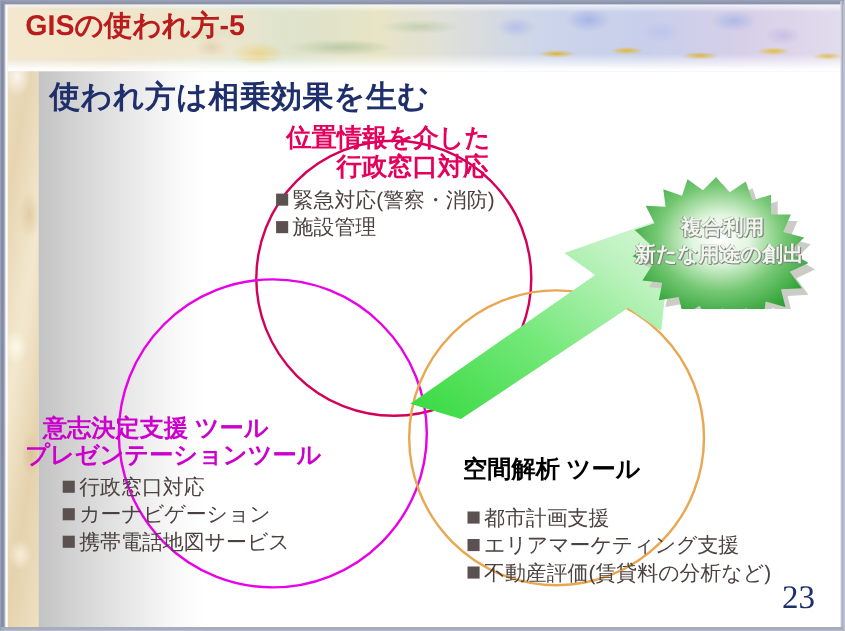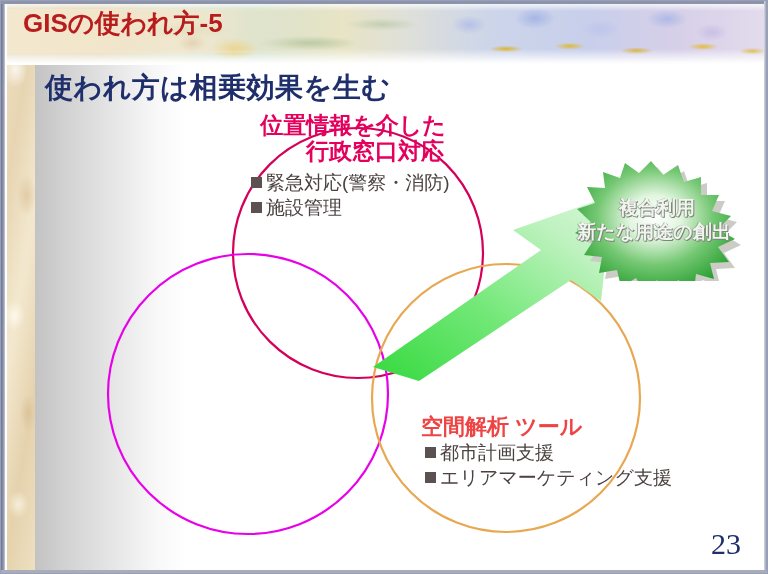--- a/index.html
+++ b/index.html
@@ -181,22 +181,22 @@
   #blk-db .blk-head { color: #e4005c; font-size: 23px; text-align: center; width: 240px; }
   #blk-db .ln2 { display: block; padding-left: 44px; }
   #blk-db .blk-bullets { margin-top: 5px; padding-left: 18px; }
   
   #blk-dec { left: 22px; top: 376px; }
   #blk-dec .blk-head { color: #cc00cc; font-size: 22px; }
   #blk-dec .hl1 { display: block; padding-left: 16px; }
   #blk-dec .blk-bullets { margin-top: 5px; padding-left: 34px; }
   
   #blk-sp { left: 420px; top: 414px; }
-  #blk-sp .blk-head { color: #ef4444; font-size: 22px; }
-  #blk-sp .blk-bullets { margin-top: 0; padding-left: 4px; }
+  #blk-sp .blk-head { color: #000000; font-size: 22px; }
+  #blk-sp .blk-bullets { margin-top: 19px; padding-left: 4px; }
   
   .arrow-svg {
     position: absolute; left: 0; top: 0;
     width: 768px; height: 574px;
     z-index: 4;
   }
   .burst-svg {
     position: absolute;
     left: 548px; top: 158px;
     width: 216px; height: 122px;
@@ -295,26 +295,38 @@
     <div class="blk-head">
       <span>位置情報を介した</span>
       <span class="ln2">行政窓口対応</span>
     </div>
     <div class="blk-bullets">
       <div><span class="bl-sq"></span><span>緊急対応(警察・消防)</span></div>
       <div><span class="bl-sq"></span><span>施設管理</span></div>
     </div>
   </div>
 
+  <div class="block" id="blk-dec">
+    <div class="blk-head">
+      <span class="hl1">意志決定支援 ツール</span>
+      <span>プレゼンテーションツール</span>
+    </div>
+    <div class="blk-bullets">
+      <div><span class="bl-sq"></span><span>行政窓口対応</span></div>
+      <div><span class="bl-sq"></span><span>カーナビゲーション</span></div>
+      <div><span class="bl-sq"></span><span>携帯電話地図サービス</span></div>
+    </div>
+  </div>
 
   <div class="block" id="blk-sp">
     <div class="blk-head">空間解析 ツール</div>
     <div class="blk-bullets">
       <div><span class="bl-sq"></span><span>都市計画支援</span></div>
       <div><span class="bl-sq"></span><span>エリアマーケティング支援</span></div>
+      <div><span class="bl-sq"></span><span>不動産評価(賃貸料の分析など)</span></div>
     </div>
   </div>
 
   <div class="page-num">23</div>
 
   <div class="frame-left-dark"></div>
   <div class="frame-top-dark"></div>
   <div class="frame-right"></div>
   <div class="frame-bottom"></div>
 </div>

